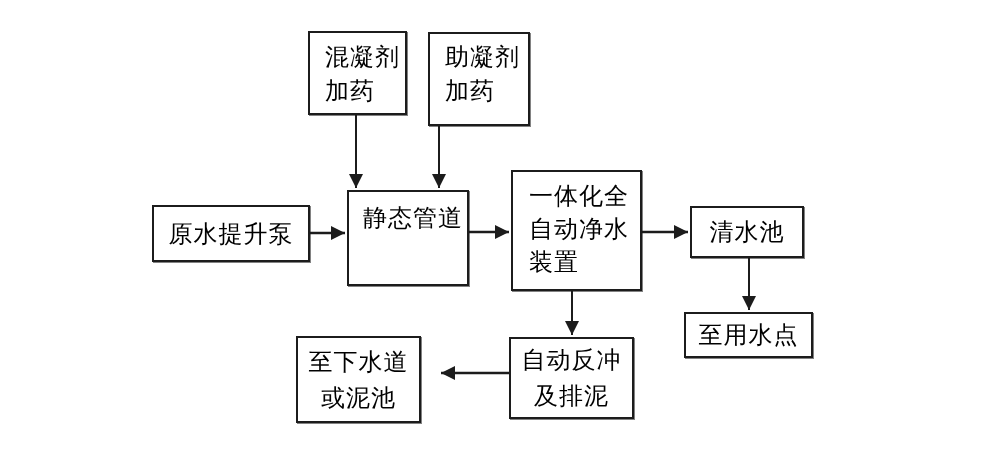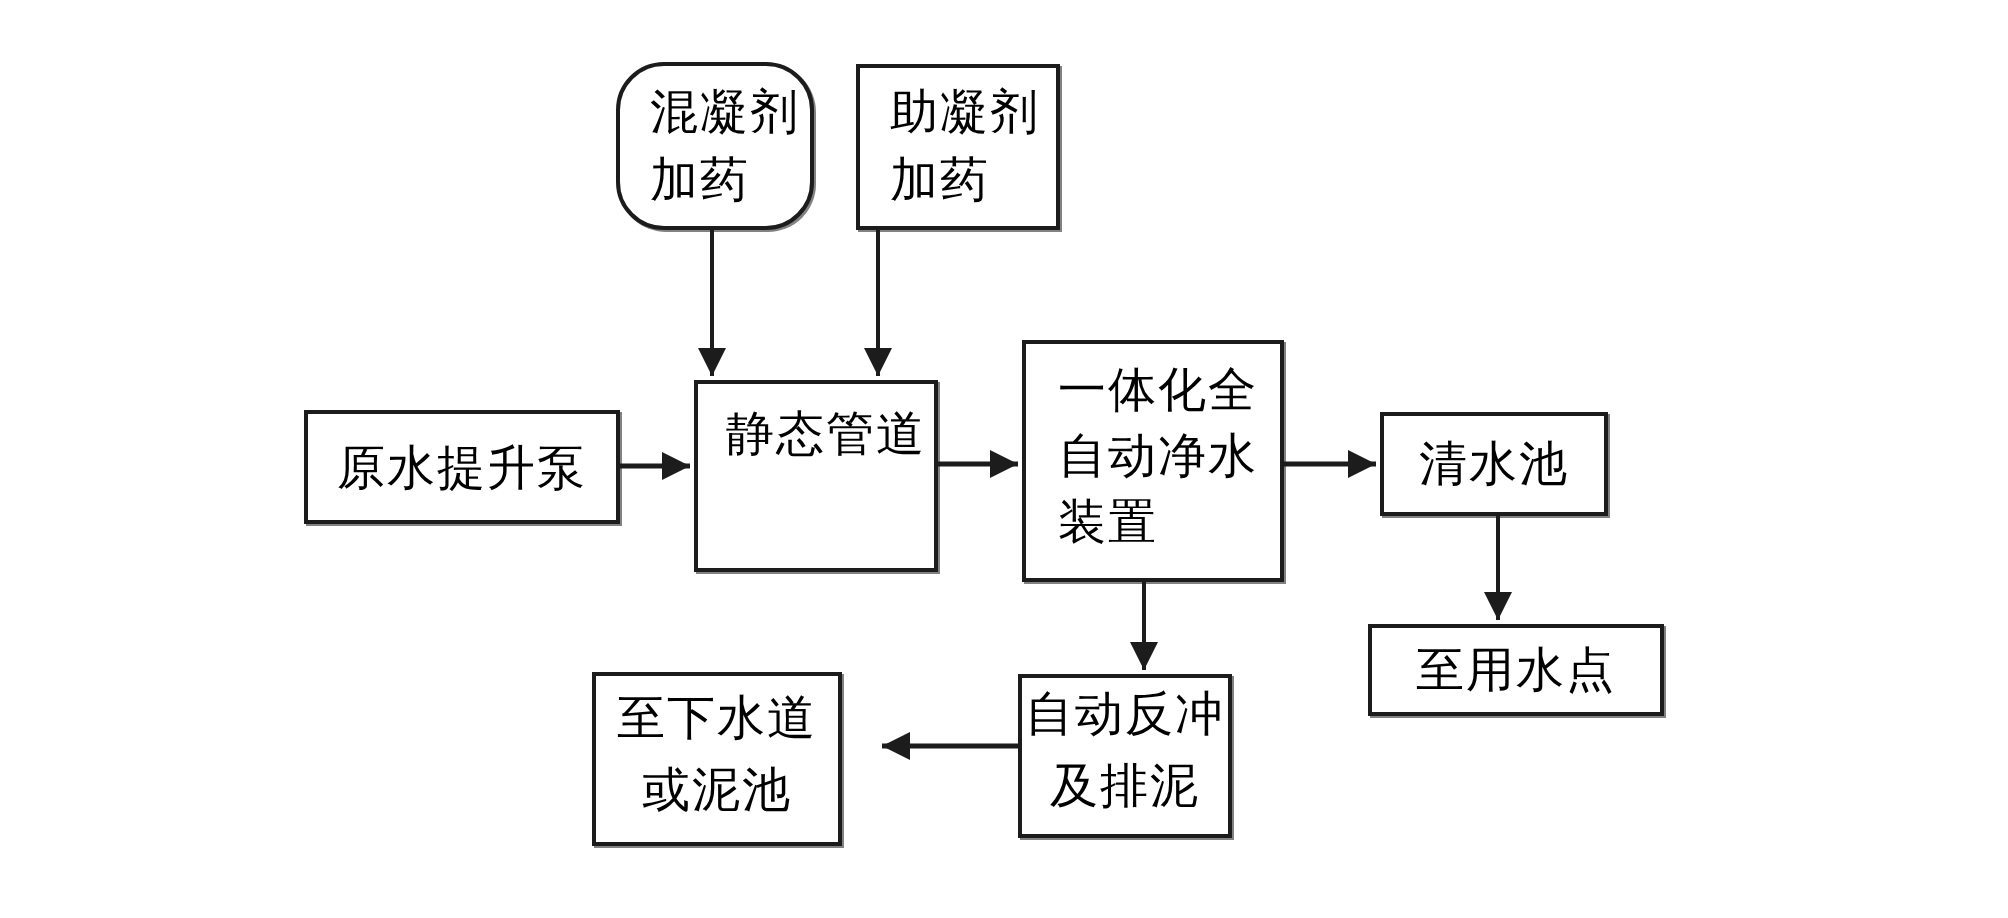--- a/index.html
+++ b/index.html
@@ -34,31 +34,30 @@
     box-shadow: 1px 1px 0 rgba(28,28,28,0.55);
   }
   .node .ln { display: block; }
   .align-left { text-align: left; }
   .align-center {
     display: flex;
     flex-direction: column;
     justify-content: center;
     align-items: center;
     text-align: left;
-    font-family: Liberation Mono, monospace;
   }
   
-  .n-coagulant  { left: 308px; top: 31px;  width: 99px;  height: 84px;  padding: 7px 0 0 15px; line-height: 34px; border-radius: 24px; }
-  .n-aid        { left: 428px; top: 32px;  width: 102px; height: 83px;  padding: 6px 0 0 15px; line-height: 34px; }
+  .n-coagulant  { left: 308px; top: 31px;  width: 99px;  height: 84px;  padding: 7px 0 0 15px; line-height: 34px; }
+  .n-aid        { left: 428px; top: 32px;  width: 102px; height: 94px;  padding: 6px 0 0 15px; line-height: 34px; }
   .n-pump       { left: 152px; top: 205px; width: 158px; height: 57px; }
   .n-mixer      { left: 347px; top: 190px; width: 122px; height: 96px;  padding: 8px 0 0 14px; line-height: 36px; }
   .n-purifier   { left: 511px; top: 170px; width: 131px; height: 121px; padding: 8px 0 0 16px; line-height: 33px; }
   .n-tank       { left: 690px; top: 206px; width: 114px; height: 52px; }
-  .n-usepoint   { left: 684px; top: 312px; width: 148px; height: 46px; }
-  .n-backwash   { left: 509px; top: 337px; width: 107px; height: 82px;  line-height: 36px; }
+  .n-usepoint   { left: 684px; top: 312px; width: 129px; height: 46px; }
+  .n-backwash   { left: 509px; top: 337px; width: 125px; height: 82px;  line-height: 36px; }
   .n-sewer      { left: 296px; top: 336px; width: 125px; height: 87px;  line-height: 36px; }
 </style>
 </head>
 <body>
 
 <div class="canvas">
 
   <svg class="arrows" viewBox="0 0 1004 459" xmlns="http://www.w3.org/2000/svg" aria-hidden="true">
     <defs>
       <marker id="ah" markerUnits="userSpaceOnUse" markerWidth="15" markerHeight="14" refX="14" refY="7" orient="auto">

